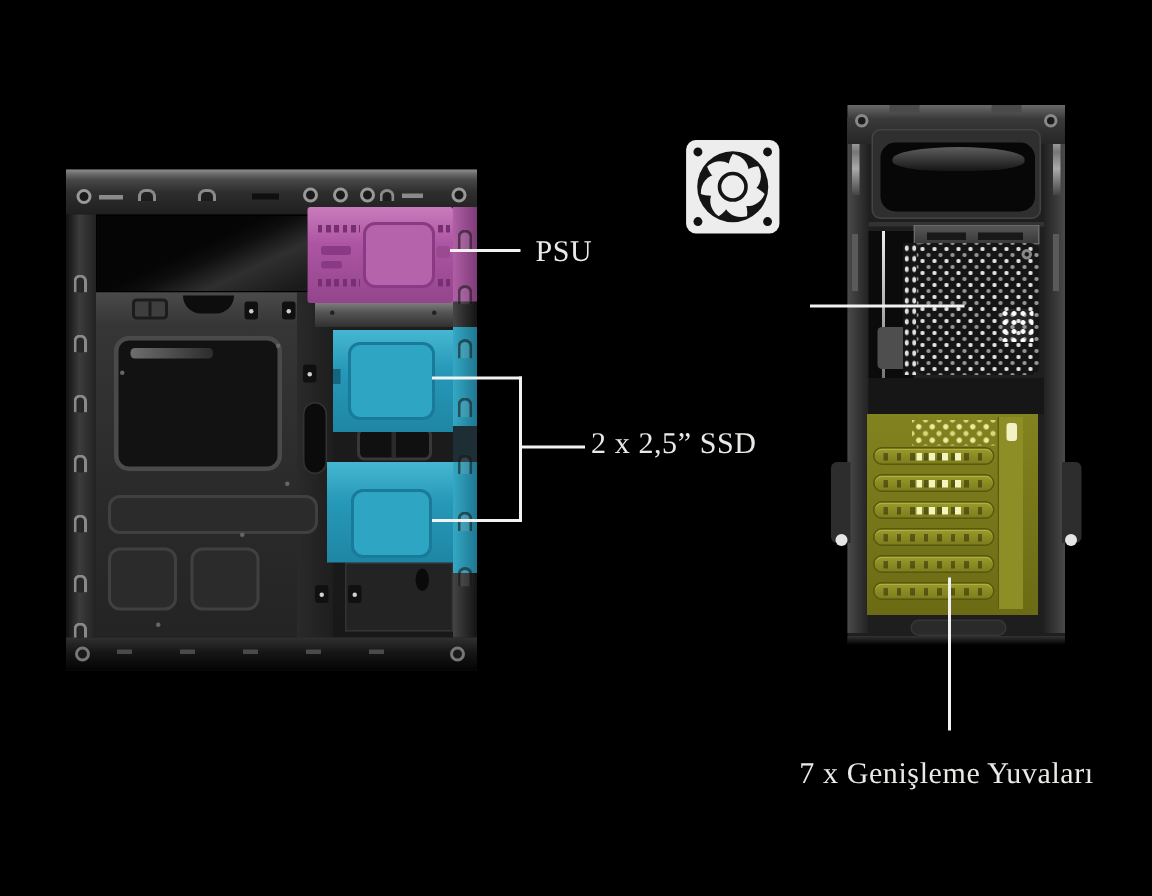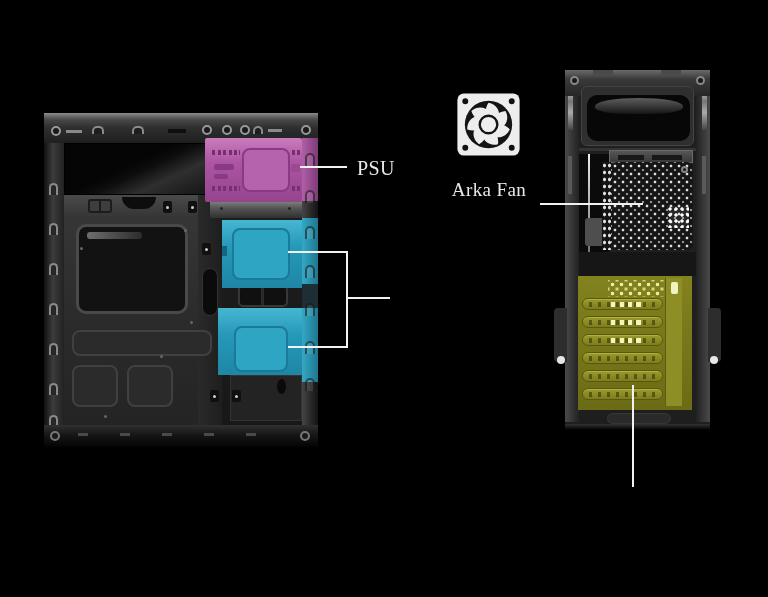--- a/index.html
+++ b/index.html
@@ -250,17 +250,18 @@
 
   <div class="a line" style="left:300px;top:166px;width:47px;height:2px;"></div>
   <div class="a line" style="left:288px;top:251px;width:60px;height:2px;"></div>
   <div class="a line" style="left:346px;top:251px;width:2px;height:97px;"></div>
   <div class="a line" style="left:288px;top:346px;width:60px;height:2px;"></div>
   <div class="a line" style="left:348px;top:297px;width:42px;height:2px;"></div>
   <div class="a line" style="left:540px;top:203px;width:103px;height:2px;"></div>
   <div class="a line" style="left:632px;top:385px;width:2px;height:102px;"></div>
 
   <div class="a lbl" style="left:357px;top:157px;font-size:20px;">PSU</div>
+  <div class="a lbl" style="left:394px;top:285px;font-size:20px;">2 x 2,5” SSD</div>
   <div class="a lbl" style="left:429px;top:177px;width:120px;text-align:center;font-size:19px;line-height:25px;">
-    <span style="display:block;">Arka Fan</span>
   </div>
+  <div class="a lbl" style="left:520px;top:505px;width:222px;text-align:center;font-size:20px;">7 x Genişleme Yuvaları</div>
 
 </div>
 
 </body></html>

